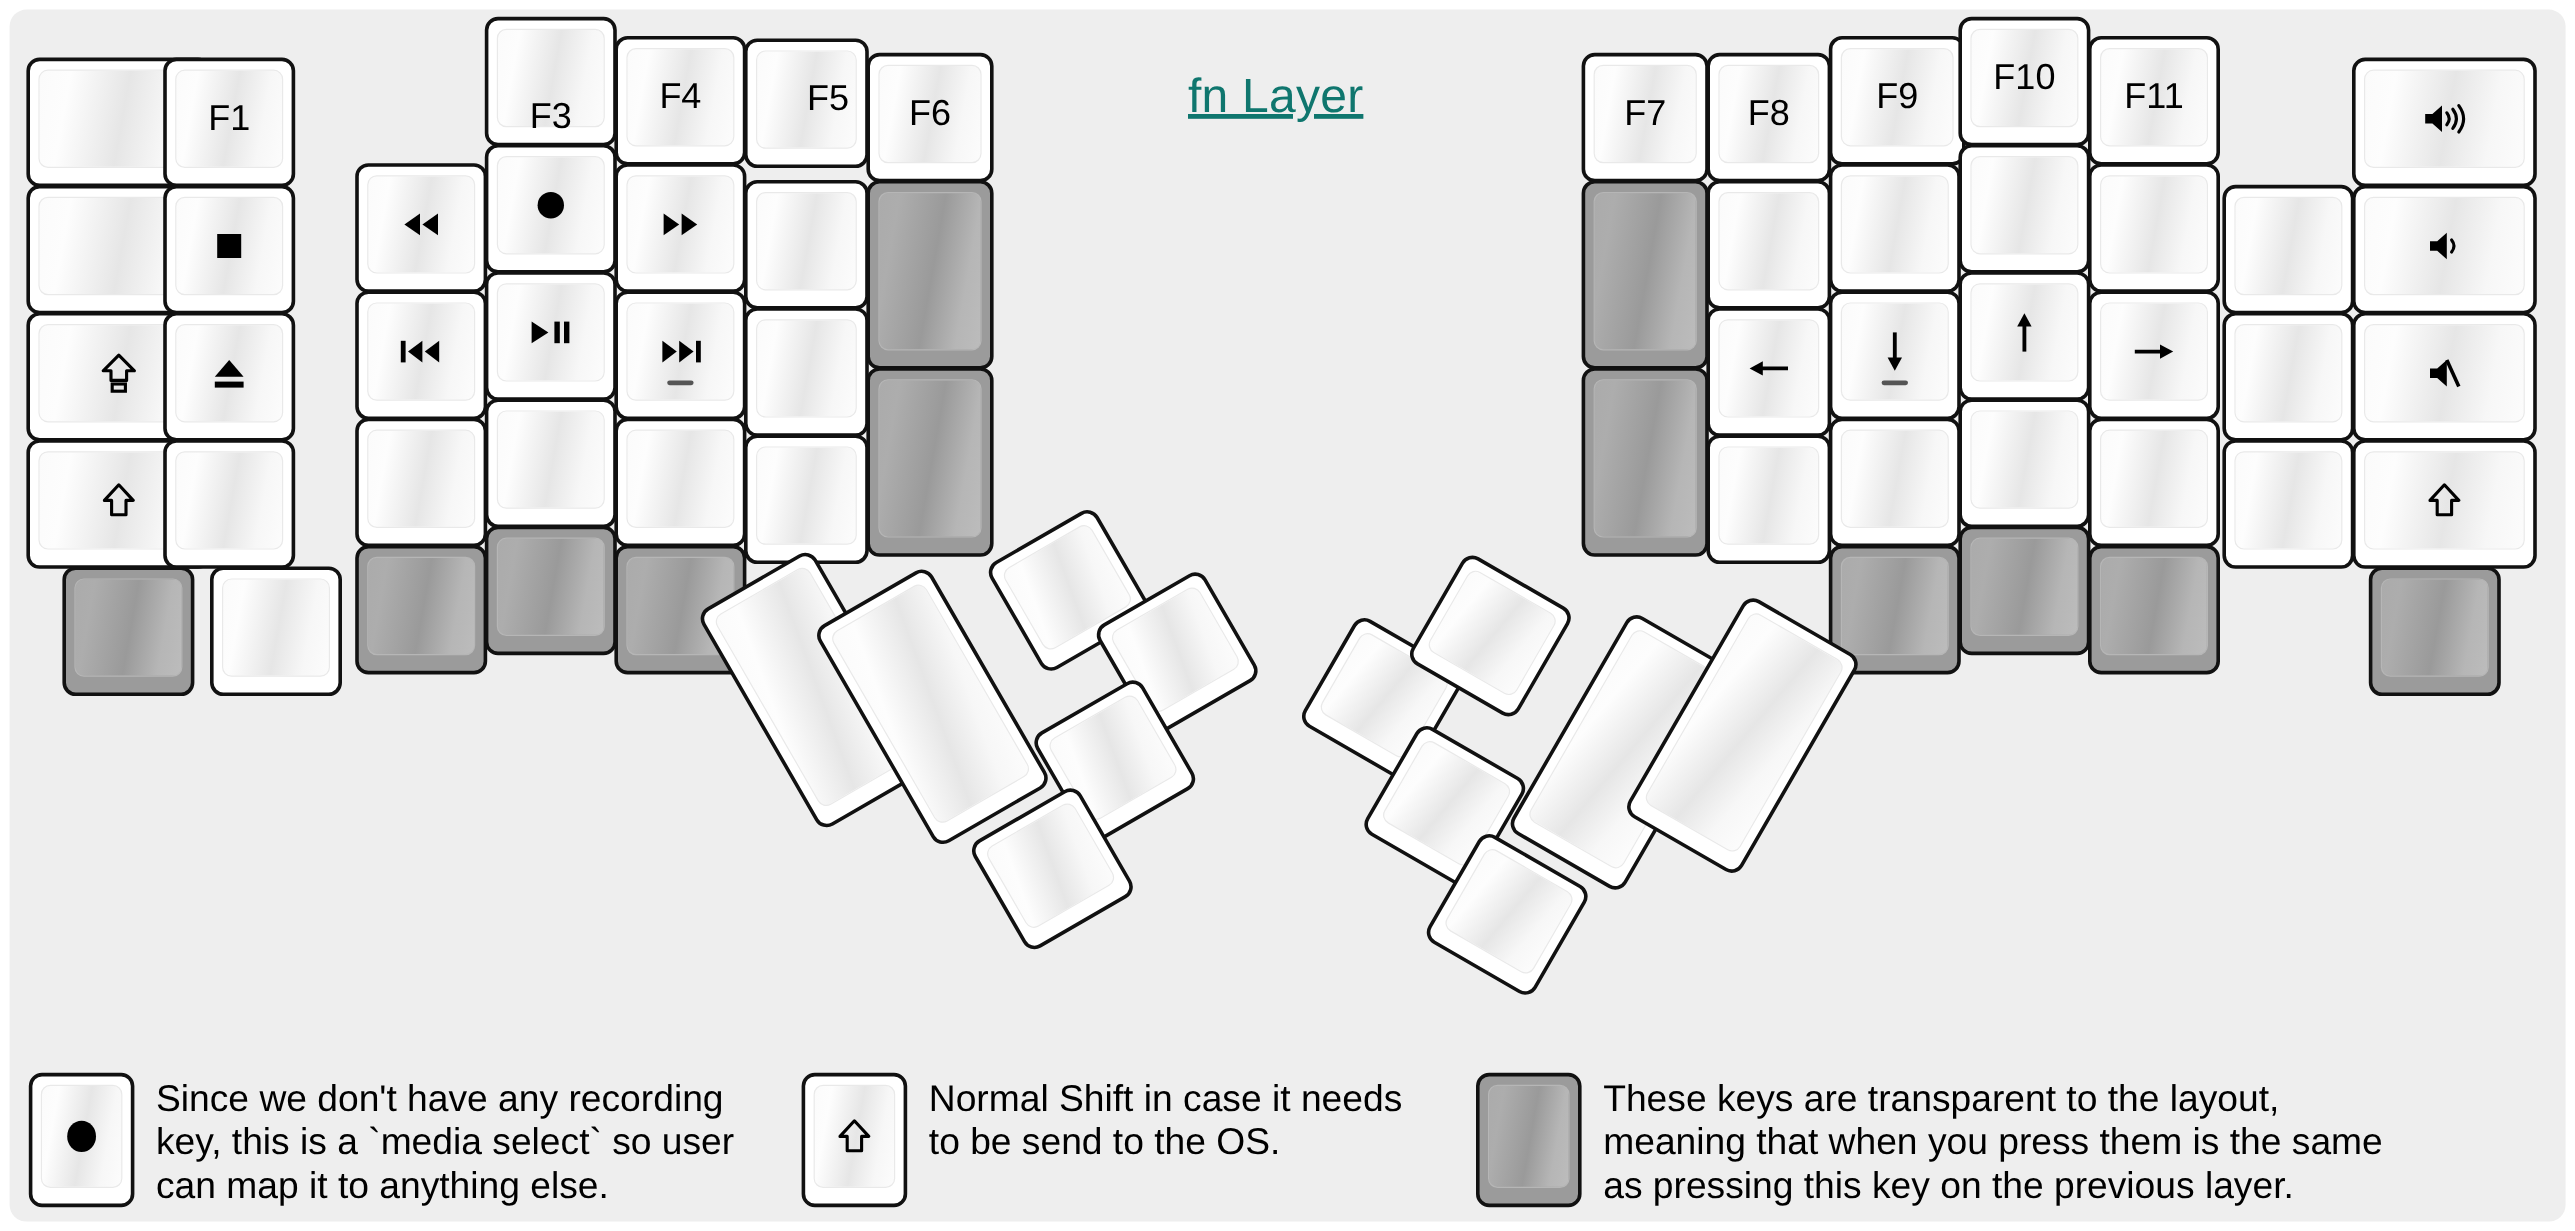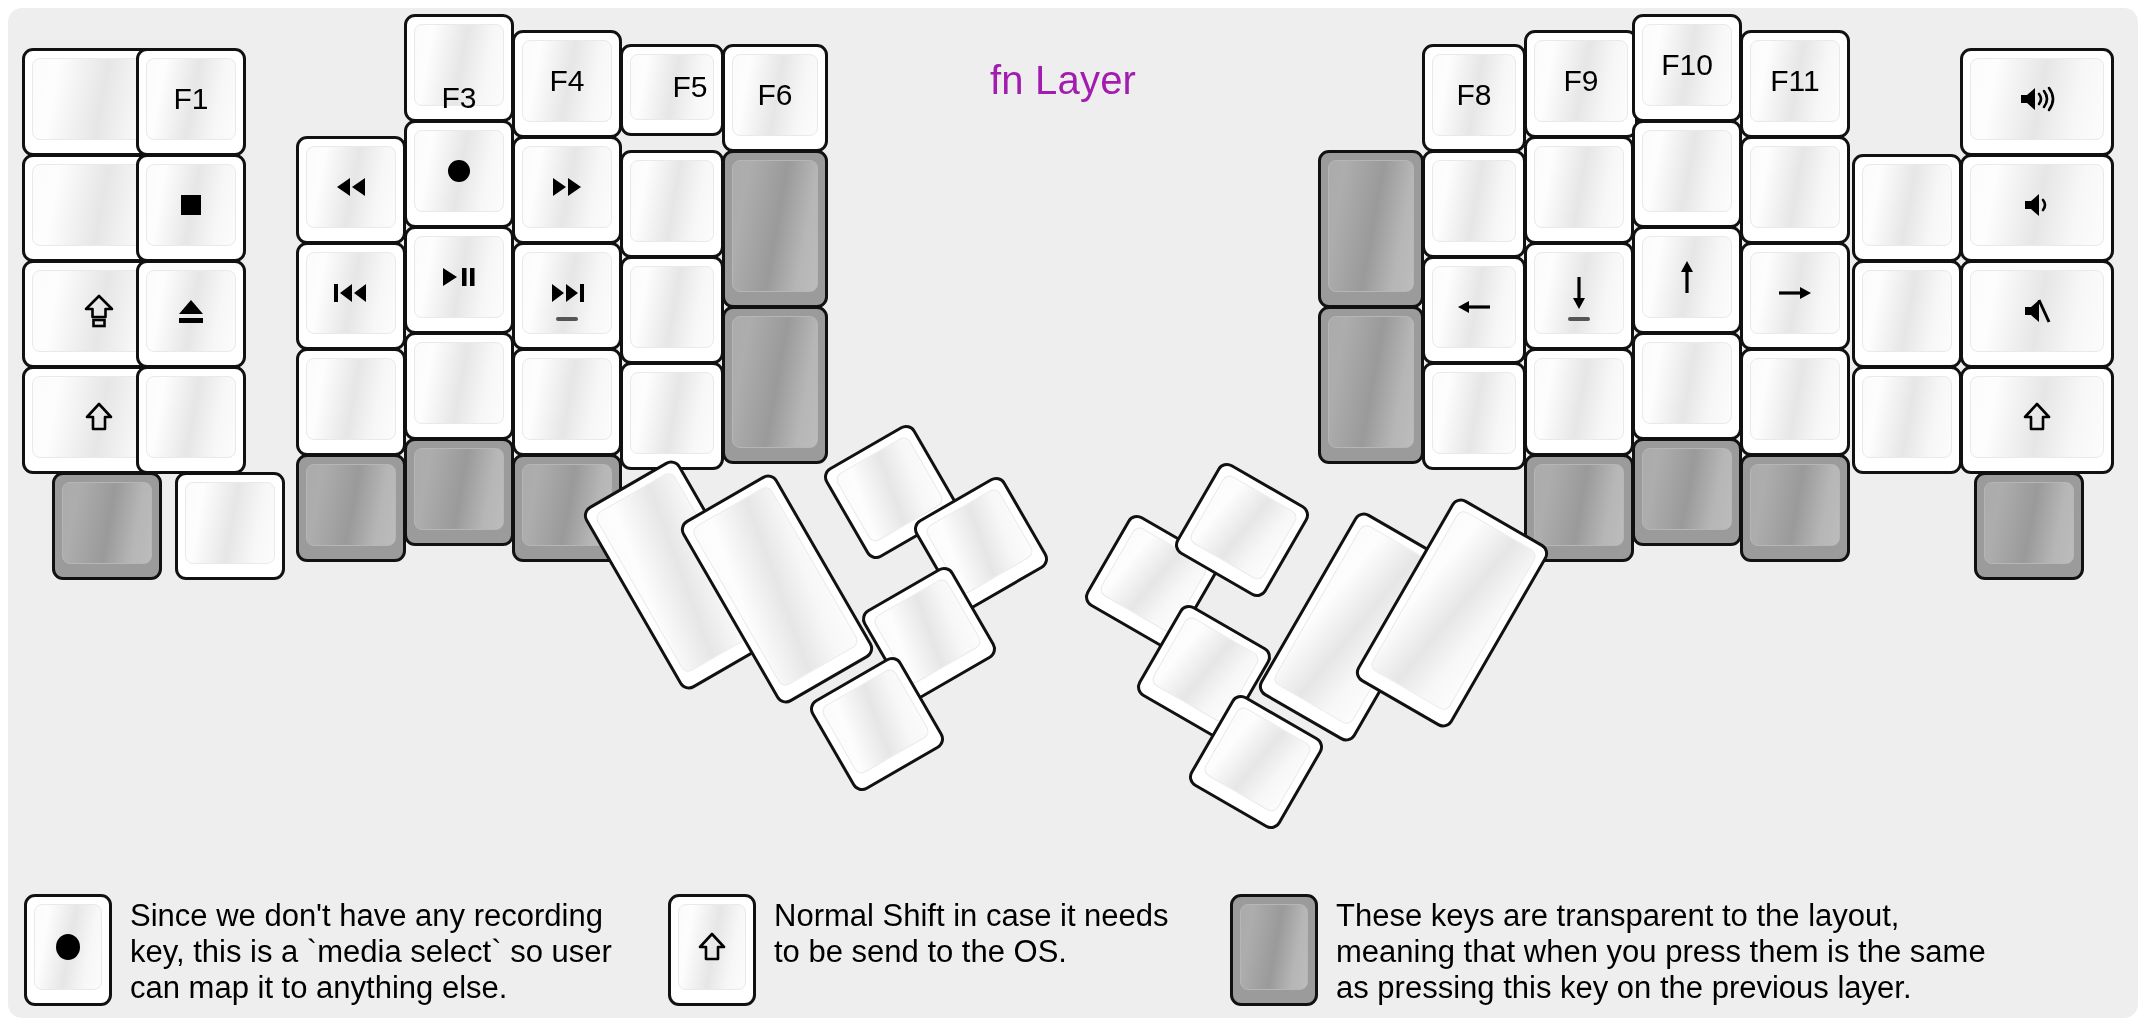--- a/index.html
+++ b/index.html
@@ -76,23 +76,24 @@
     bottom:26px;
     width:22px;height:4px;
     background:#555555;
     border-radius:2px;
   }
 
   
   .title{
     position:absolute;
     font-size:40px;
-    color:#a21caf;
+    color:#0f766e;
     letter-spacing:.2px;
     white-space:nowrap;
+    text-decoration:underline;
   }
 
   
   .legend{
     position:absolute;
     left:0;top:862px;width:2146px;height:164px;
   }
   .lg-item{position:absolute;display:flex;align-items:flex-start;}
   .lg-key{
     position:relative;
@@ -282,21 +283,21 @@
     </div>
     <div class="key" style="left:512px;top:348px;width:110px;height:108px;">
       <div class="cap"></div>
       <div class="lbl"></div>
     </div>
     <div class="key trans" style="left:512px;top:454px;width:110px;height:108px;">
       <div class="cap"></div>
       <div class="lbl"></div>
     </div>
 
-    <div class="key" style="left:620px;top:44px;width:104px;height:92px;padding-left:36px;">
+    <div class="key" style="left:620px;top:32px;width:104px;height:108px;padding-left:36px;">
       <div class="cap"></div>
       <div class="lbl">F5</div>
     </div>
     <div class="key" style="left:620px;top:150px;width:104px;height:108px;">
       <div class="cap"></div>
       <div class="lbl"></div>
     </div>
     <div class="key" style="left:620px;top:256px;width:104px;height:108px;">
       <div class="cap"></div>
       <div class="lbl"></div>
@@ -337,20 +338,24 @@
     </div>
     <div class="key" style="left:877px;top:582px;width:104px;height:104px;transform:rotate(-30deg);transform-origin:center;">
       <div class="cap"></div>
       <div class="lbl"></div>
     </div>
     <div class="key" style="left:825px;top:672px;width:104px;height:104px;transform:rotate(-30deg);transform-origin:center;">
       <div class="cap"></div>
       <div class="lbl"></div>
     </div>
 
+    <div class="key" style="left:1318px;top:44px;width:106px;height:108px;">
+      <div class="cap"></div>
+      <div class="lbl">F7</div>
+    </div>
     <div class="key trans" style="left:1318px;top:150px;width:106px;height:158px;">
       <div class="cap"></div>
       <div class="lbl"></div>
     </div>
     <div class="key trans" style="left:1318px;top:306px;width:106px;height:158px;">
       <div class="cap"></div>
       <div class="lbl"></div>
     </div>
 
     <div class="key" style="left:1422px;top:44px;width:104px;height:108px;">

